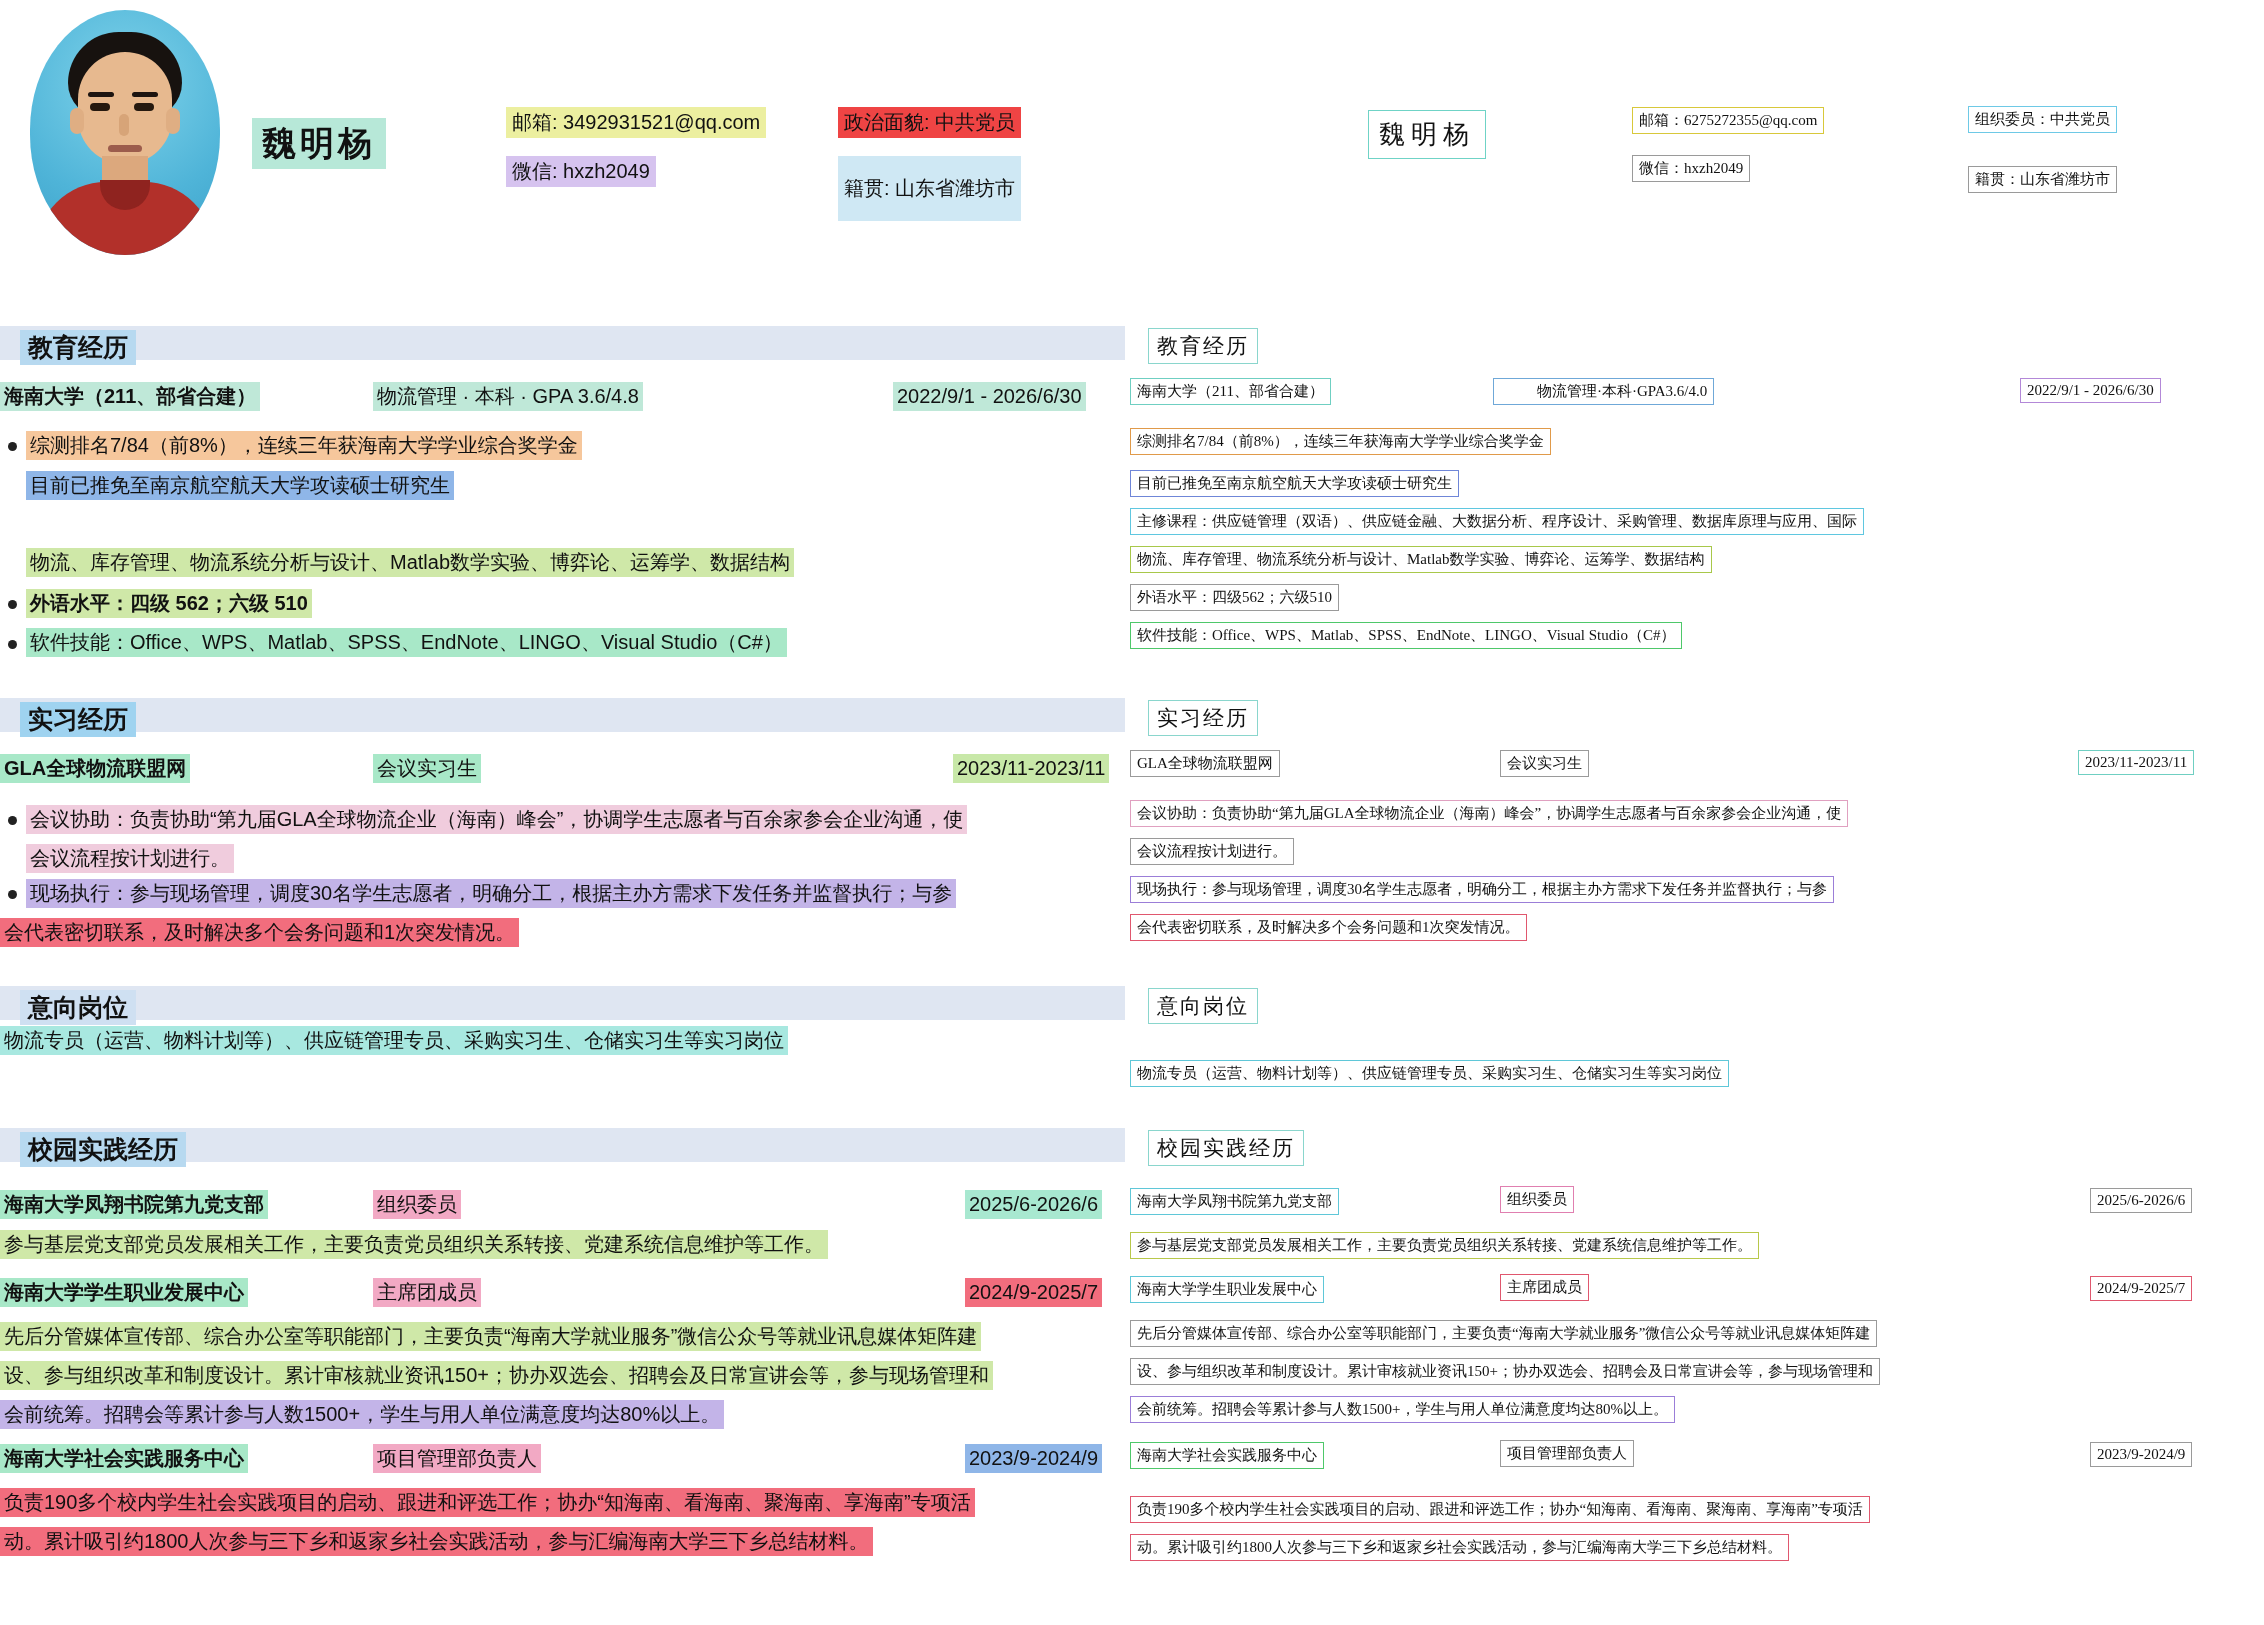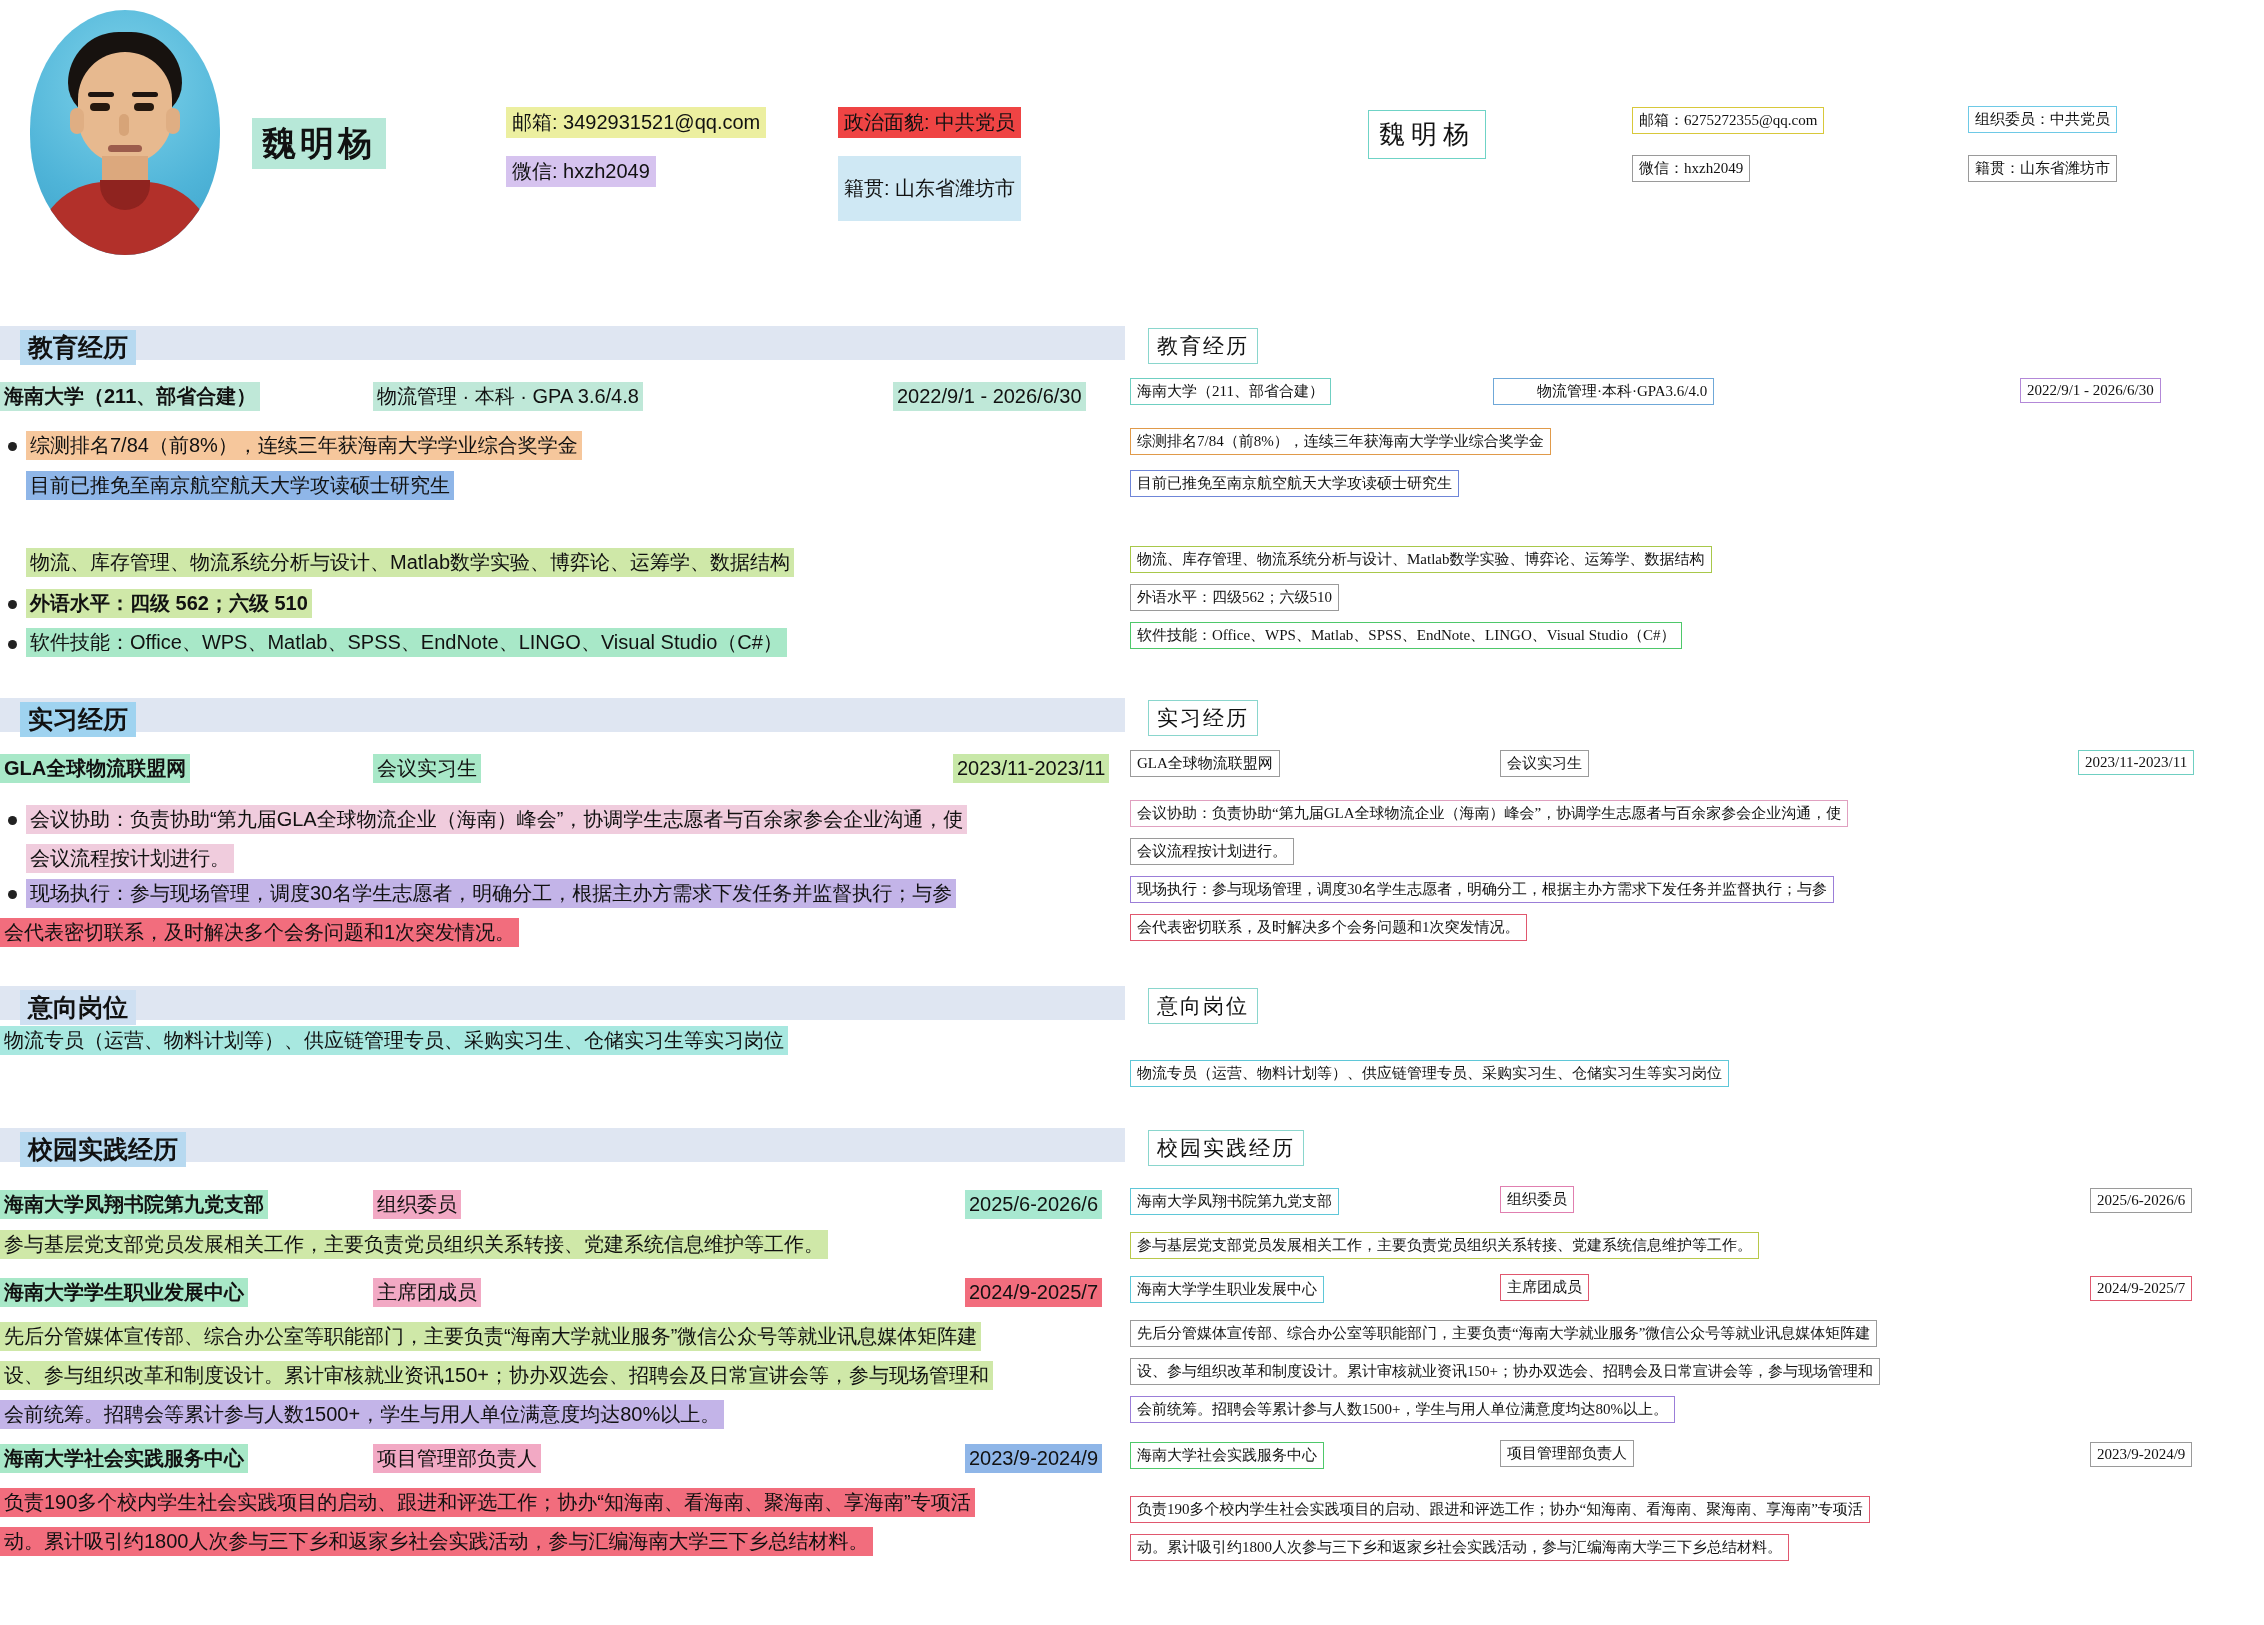--- a/index.html
+++ b/index.html
@@ -89,21 +89,21 @@
 
   <div class="hl L" style="left:506px;top:107px;background:#ecefa0;padding:3px 6px;">邮箱: 3492931521@qq.com</div>
   <div class="hl L" style="left:506px;top:156px;background:#d6c3ef;padding:3px 6px;">微信: hxzh2049</div>
   <div class="hl L" style="left:838px;top:107px;background:#ef4444;padding:3px 6px;">政治面貌: 中共党员</div>
   <div class="hl L" style="left:838px;top:156px;background:#cfe8f4;padding:20px 6px;">籍贯: 山东省潍坊市</div>
 
   <div class="Rname" style="left:1368px;top:110px;">魏明杨</div>
   <div class="R" style="left:1632px;top:107px;border-color:#d8c83a;">邮箱：6275272355@qq.com</div>
   <div class="R" style="left:1632px;top:155px;border-color:#9a9a9a;">微信：hxzh2049</div>
   <div class="R" style="left:1968px;top:106px;border-color:#6ec9e6;">组织委员：中共党员</div>
-  <div class="R" style="left:1968px;top:155px;border-color:#9a9a9a;">籍贯：山东省潍坊市</div>
+  <div class="R" style="left:1968px;top:166px;border-color:#9a9a9a;">籍贯：山东省潍坊市</div>
 
   <div class="secbar" style="left:0;top:326px;width:1125px;"></div>
   <div class="hl sect" style="left:20px;top:330px;background:#b7d9f0;padding:2px 8px;">教育经历</div>
   <div class="Rsect" style="left:1148px;top:328px;">教育经历</div>
 
   <div class="hl L lt" style="left:0;top:382px;background:#bfe8d8;padding:2px 4px;">海南大学（211、部省合建）</div>
   <div class="hl L" style="left:373px;top:382px;background:#bfe8d8;padding:2px 4px;">物流管理 · 本科 · GPA 3.6/4.8</div>
   <div class="hl L" style="left:893px;top:382px;background:#bfe8d8;padding:2px 4px;">2022/9/1 - 2026/6/30</div>
 
   <div class="R" style="left:1130px;top:378px;border-color:#6fcfc2;">海南大学（211、部省合建）</div>
@@ -111,20 +111,21 @@
   <div class="R" style="left:2020px;top:378px;border-color:#b388d8;">2022/9/1 - 2026/6/30</div>
 
   <div class="bullet" style="left:8px;top:442px;"></div>
   <div class="hl L" style="left:26px;top:431px;background:#f6c79c;padding:2px 4px;">综测排名7/84（前8%），连续三年获海南大学学业综合奖学金</div>
   <div class="R" style="left:1130px;top:428px;border-color:#e09a4a;">综测排名7/84（前8%），连续三年获海南大学学业综合奖学金</div>
 
   <div class="hl L" style="left:26px;top:471px;background:#8fb6e8;padding:2px 4px;">目前已推免至南京航空航天大学攻读硕士研究生</div>
   <div class="R" style="left:1130px;top:470px;border-color:#6f86d8;">目前已推免至南京航空航天大学攻读硕士研究生</div>
 
   <div class="hl L" style="left:26px;top:548px;background:#cfe8a8;padding:2px 4px;">物流、库存管理、物流系统分析与设计、Matlab数学实验、博弈论、运筹学、数据结构</div>
+  <div class="R" style="left:1130px;top:508px;border-color:#5fc7e0;">主修课程：供应链管理（双语）、供应链金融、大数据分析、程序设计、采购管理、数据库原理与应用、国际</div>
   <div class="R" style="left:1130px;top:546px;border-color:#a8c84a;">物流、库存管理、物流系统分析与设计、Matlab数学实验、博弈论、运筹学、数据结构</div>
 
   <div class="bullet" style="left:8px;top:600px;"></div>
   <div class="hl L lt" style="left:26px;top:589px;background:#cfe8a8;padding:2px 4px;">外语水平：四级 562；六级 510</div>
   <div class="R" style="left:1130px;top:584px;border-color:#9a9a9a;">外语水平：四级562；六级510</div>
 
   <div class="bullet" style="left:8px;top:640px;"></div>
   <div class="hl L" style="left:26px;top:628px;background:#a8e8c8;padding:2px 4px;">软件技能：Office、WPS、Matlab、SPSS、EndNote、LINGO、Visual Studio（C#）</div>
   <div class="R" style="left:1130px;top:622px;border-color:#4ec86a;">软件技能：Office、WPS、Matlab、SPSS、EndNote、LINGO、Visual Studio（C#）</div>
 

